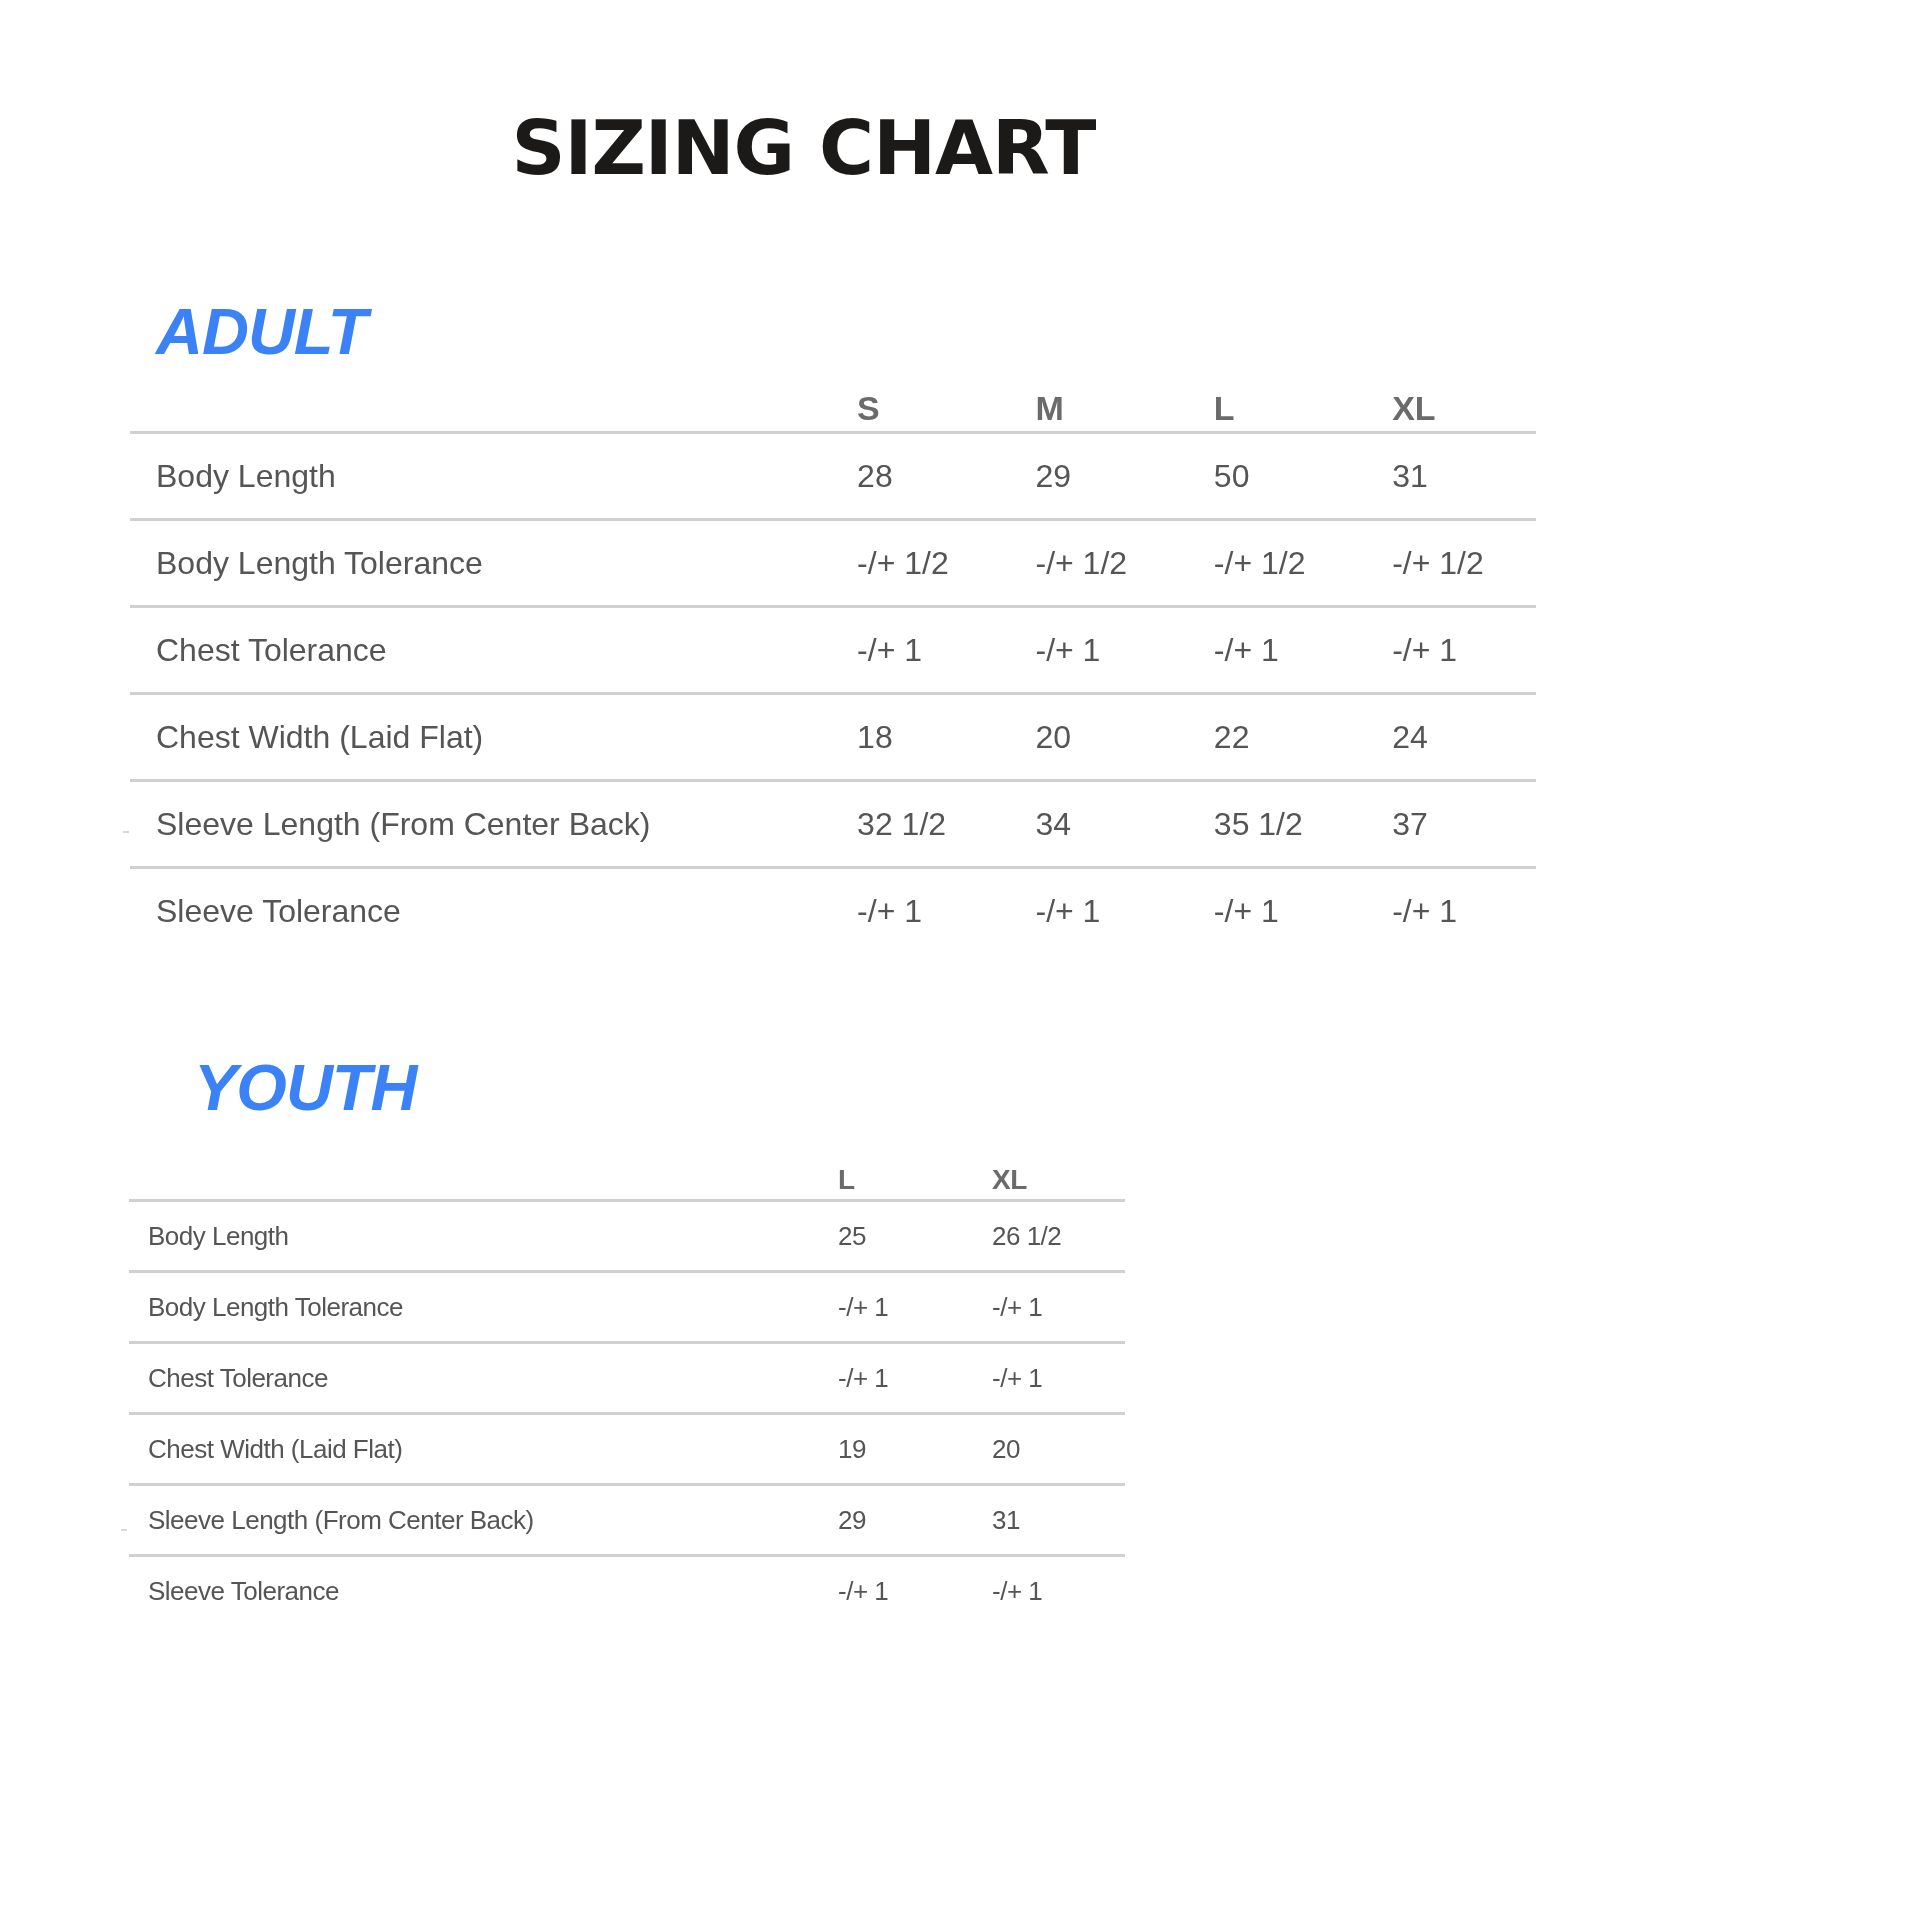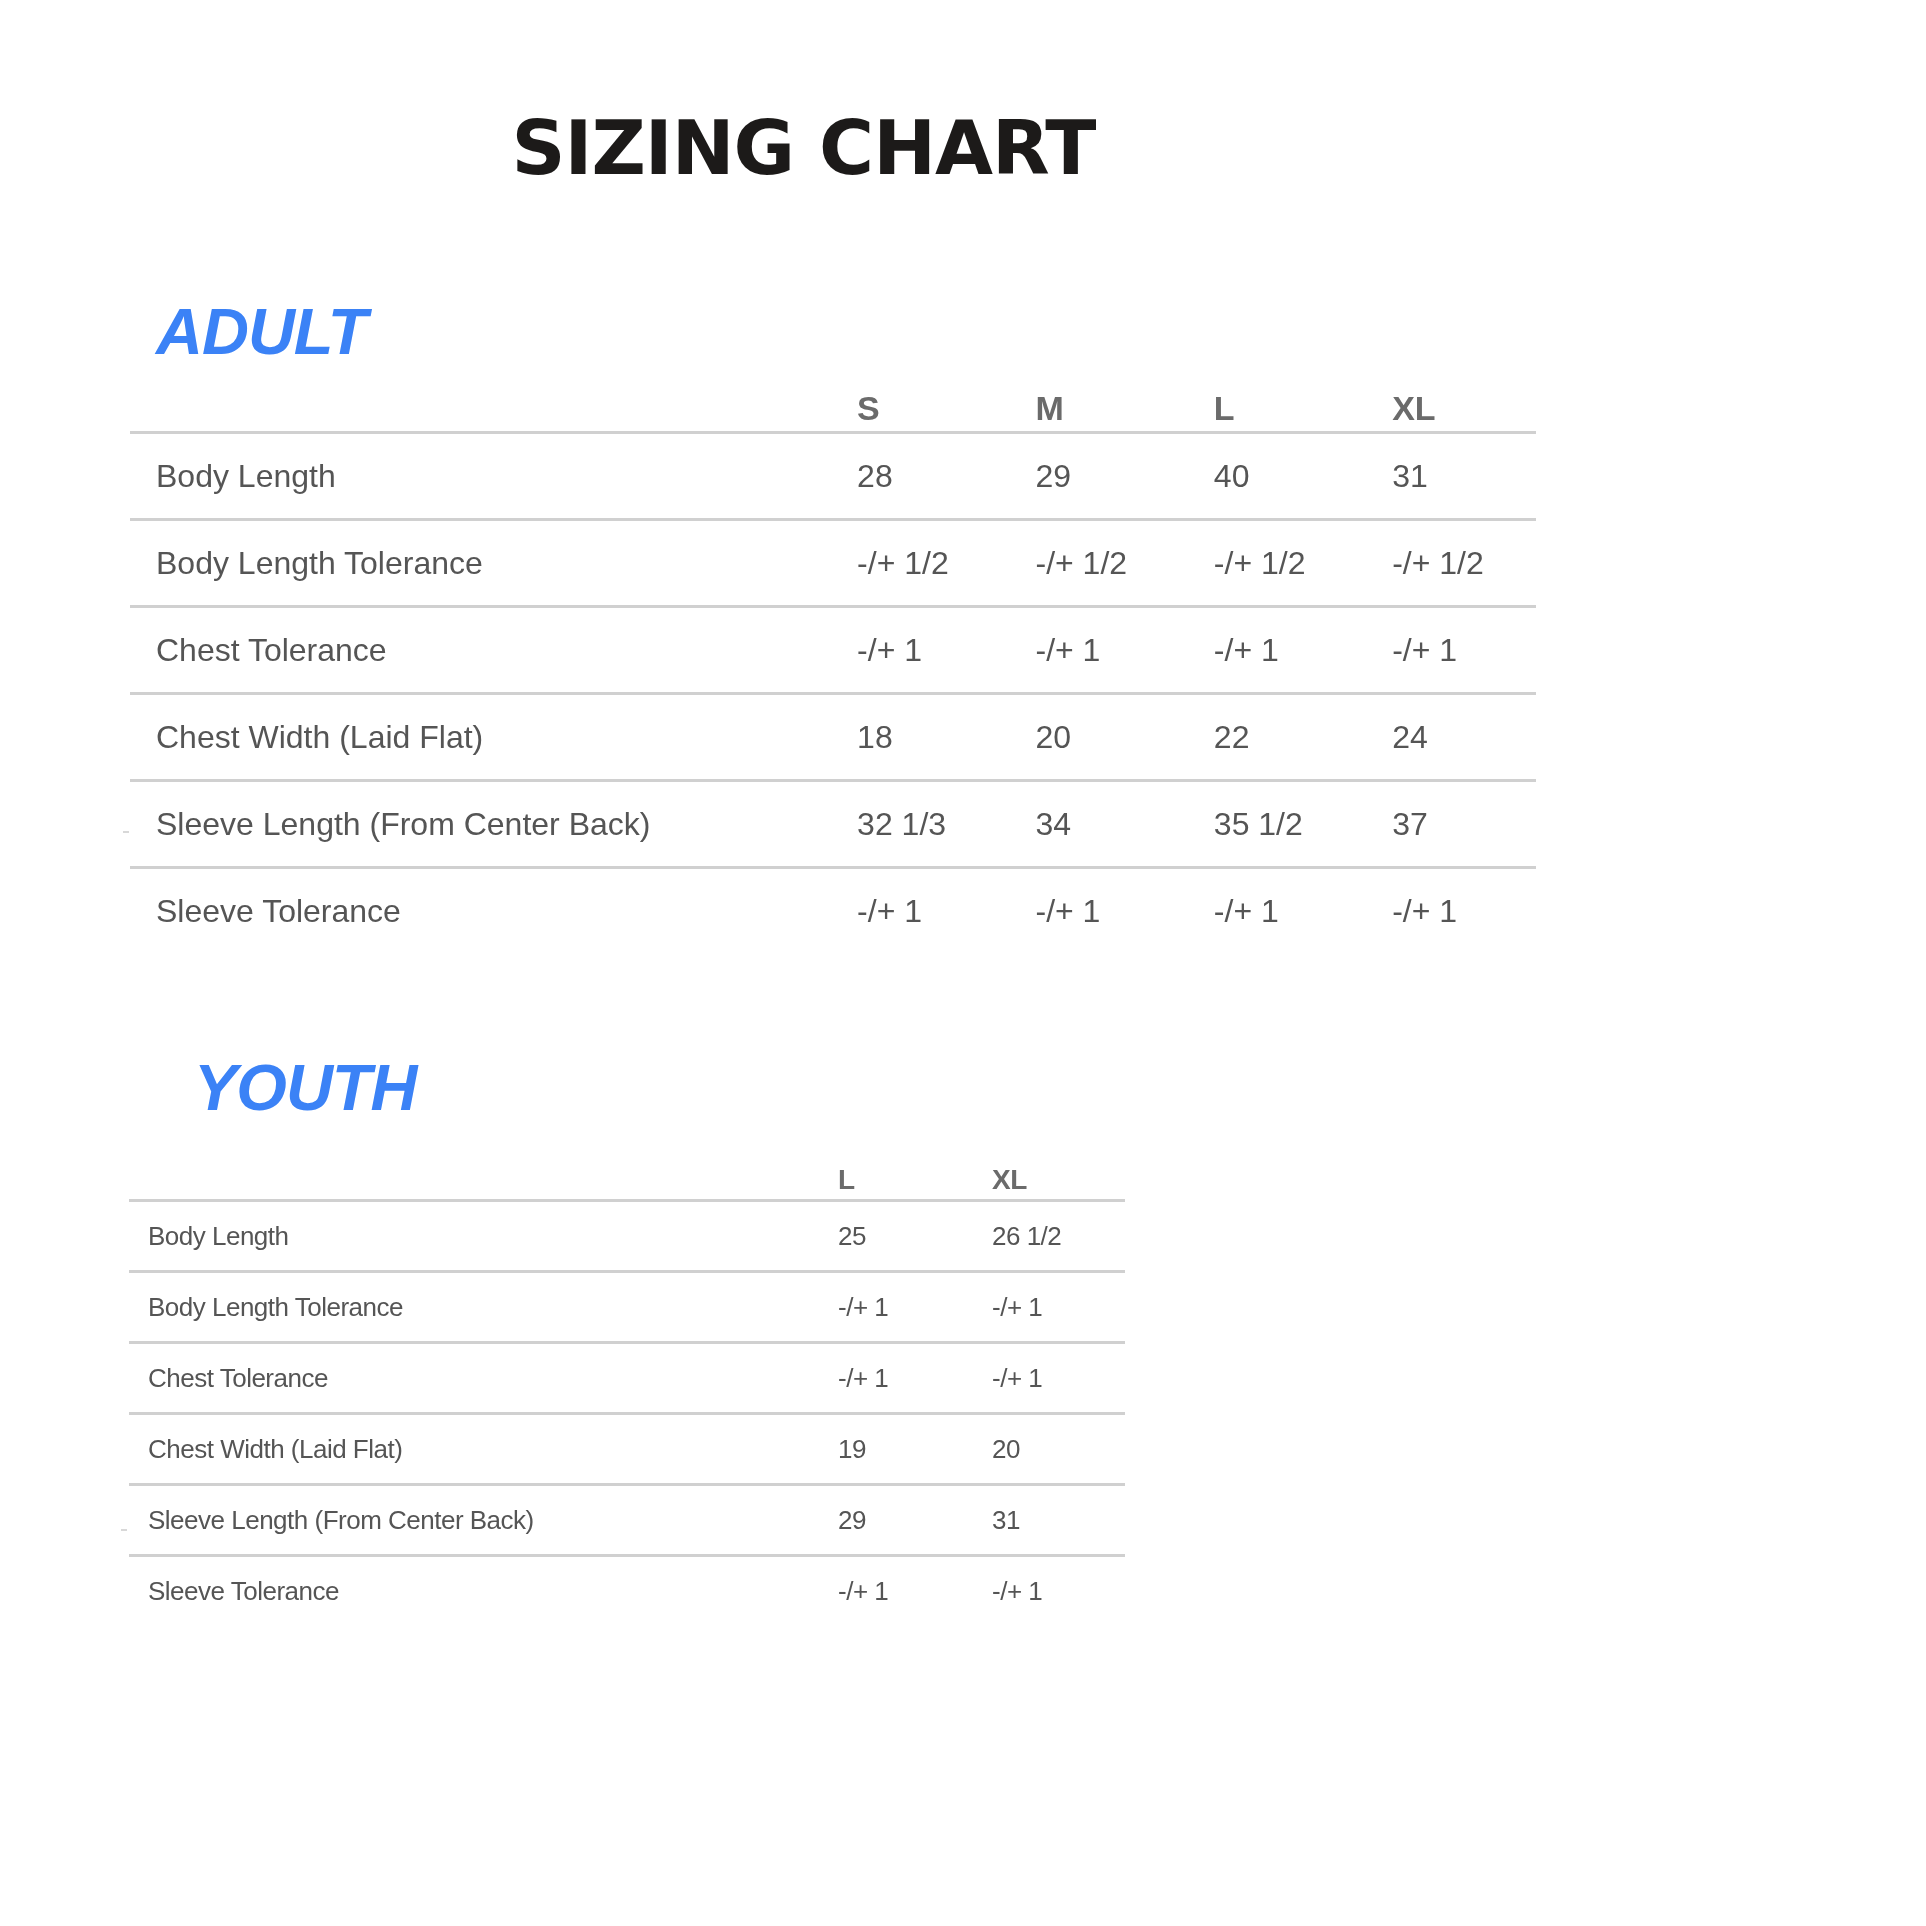--- a/index.html
+++ b/index.html
@@ -128,21 +128,21 @@
     <th class="label-col"></th>
     <th class="val-col">S</th>
     <th class="val-col">M</th>
     <th class="val-col">L</th>
     <th class="val-col last-col">XL</th>
   </tr>
   <tr class="data-row">
     <td class="label-col">Body Length</td>
     <td class="val-col">28</td>
     <td class="val-col">29</td>
-    <td class="val-col">40</td>
+    <td class="val-col">50</td>
     <td class="val-col last-col">31</td>
   </tr>
   <tr class="data-row">
     <td class="label-col">Body Length Tolerance</td>
     <td class="val-col">-/+ 1/2</td>
     <td class="val-col">-/+ 1/2</td>
     <td class="val-col">-/+ 1/2</td>
     <td class="val-col last-col">-/+ 1/2</td>
   </tr>
   <tr class="data-row">
@@ -154,21 +154,21 @@
   </tr>
   <tr class="data-row">
     <td class="label-col">Chest Width (Laid Flat)</td>
     <td class="val-col">18</td>
     <td class="val-col">20</td>
     <td class="val-col">22</td>
     <td class="val-col last-col">24</td>
   </tr>
   <tr class="data-row">
     <td class="label-col">Sleeve Length (From Center Back)</td>
-    <td class="val-col">32 1/3</td>
+    <td class="val-col">32 1/2</td>
     <td class="val-col">34</td>
     <td class="val-col">35 1/2</td>
     <td class="val-col last-col">37</td>
   </tr>
   <tr class="data-row last">
     <td class="label-col">Sleeve Tolerance</td>
     <td class="val-col">-/+ 1</td>
     <td class="val-col">-/+ 1</td>
     <td class="val-col">-/+ 1</td>
     <td class="val-col last-col">-/+ 1</td>

